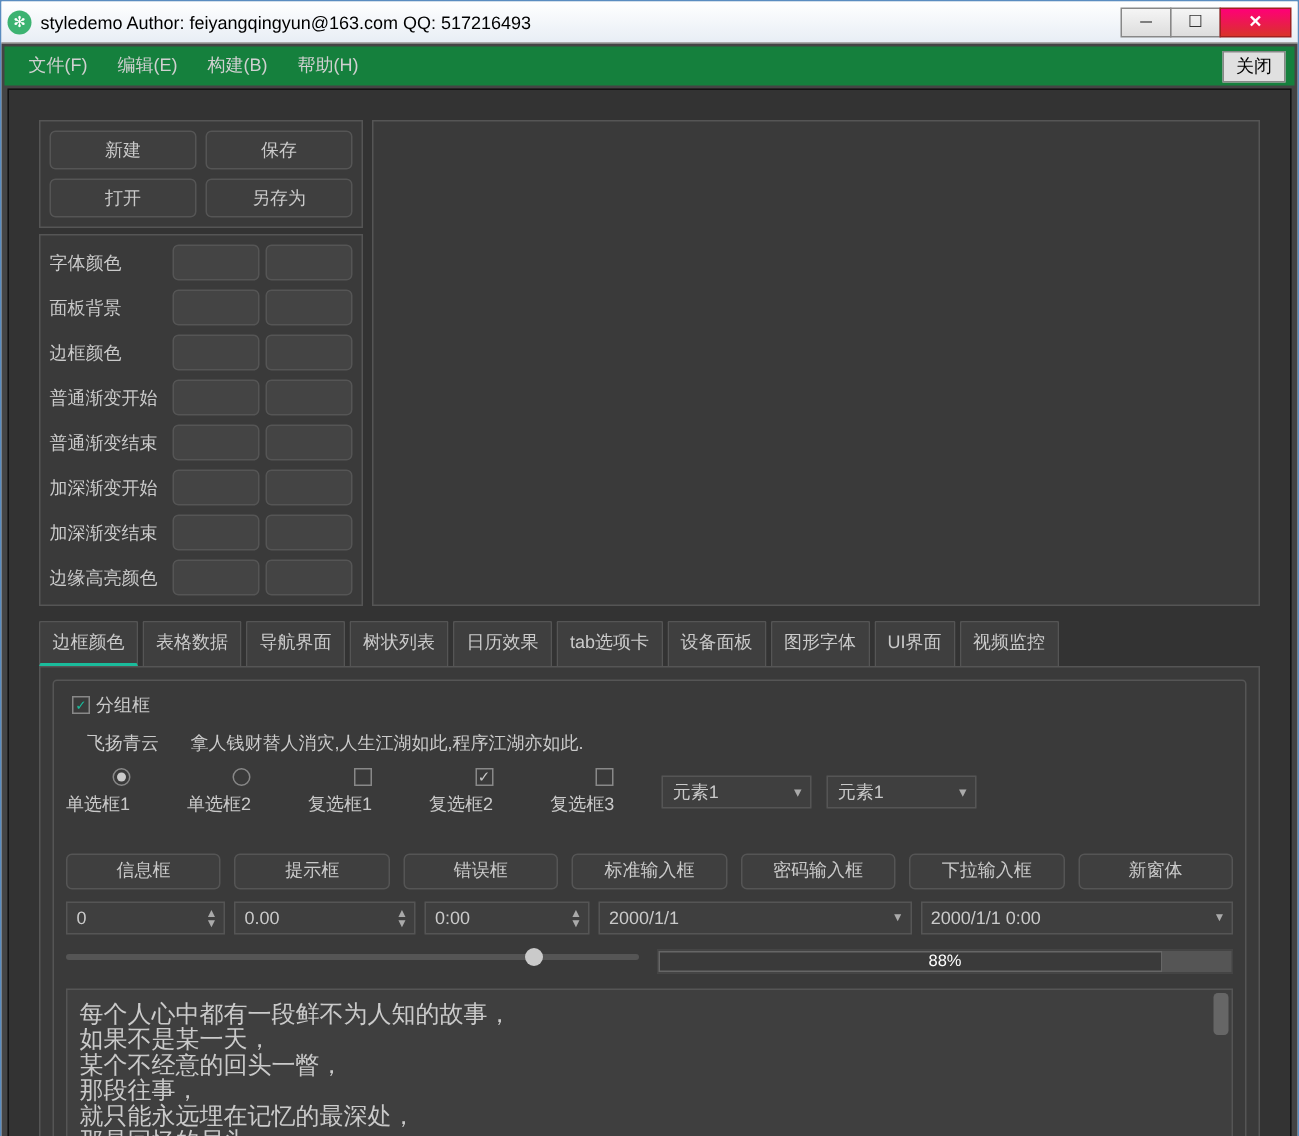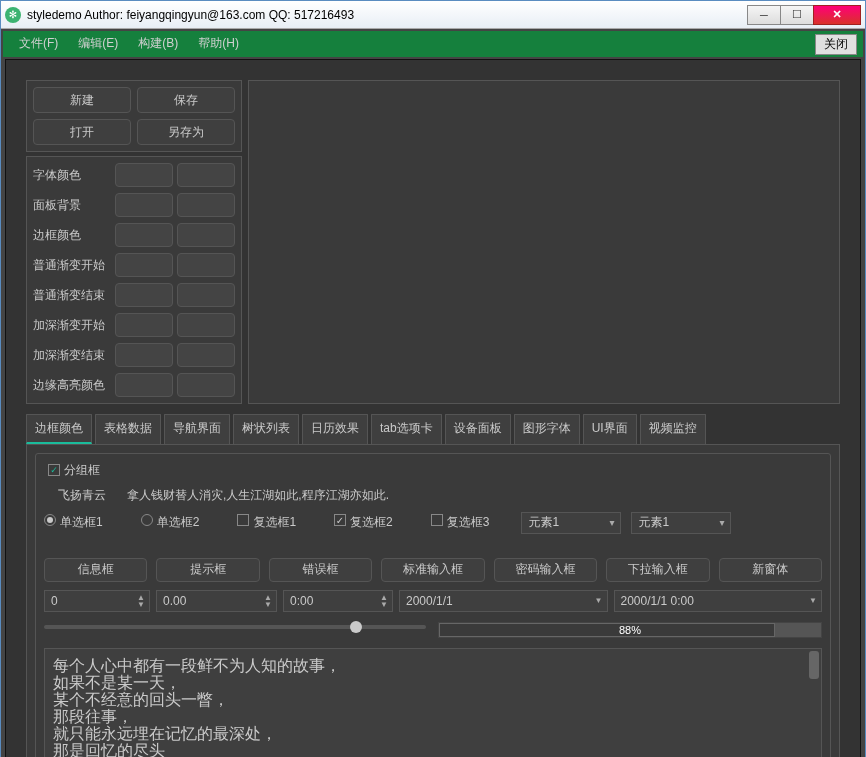--- a/index.html
+++ b/index.html
@@ -38,21 +38,21 @@
 .tabbody { border:1px solid #555; background:#3a3a3a; padding:8px;}
 .groupbox { border:1px solid #555; border-radius:3px; padding:8px;}
 .groupbox .gtitle { margin-top:-16px; background:#3a3a3a; display:inline-flex; align-items:center; gap:4px; padding:0 4px; font-size:12px; color:#cacaca;}
 .gtitle .chk { width:12px;height:12px;border:1px solid #888;display:inline-flex;align-items:center;justify-content:center;font-size:9px;color:#1abc9c;}
 
 .line { display:flex; align-items:center; gap:9px; margin-top:8px;}
 .linelabel { width:74px; font-size:12px; color:#cacaca; text-align:left; padding-left:14px;}
 .quote { font-size:12px; color:#cacaca;}
 
 .ctrlrow { display:flex; align-items:center; gap:10px; margin-top:8px;}
-.radio,.check { display:flex; align-items:flex-start; gap:4px; font-size:12px; color:#cacaca;}
+.radio,.check { display:flex; align-items:flex-end; gap:4px; font-size:12px; color:#cacaca;flex-direction:column;}
 .rmark { width:12px;height:12px;border:1px solid #888;border-radius:50%;display:flex;align-items:center;justify-content:center;}
 .rmark.on::after{content:"";width:6px;height:6px;background:#cacaca;border-radius:50%;}
 .cmark { width:12px;height:12px;border:1px solid #888;display:flex;align-items:center;justify-content:center;font-size:10px;}
 .cmark.on::after{content:"✓";color:#cacaca;}
 .combo { background:#3f3f3f; border:1px solid #555; height:22px; display:flex; align-items:center; padding:0 6px; font-size:12px; color:#cacaca; min-width:100px; position:relative;}
 .combo::after { content:"▾"; position:absolute; right:6px; font-size:10px; color:#aaa;}
 
 .btnrow { display:flex; gap:9px; margin-top:24px;justify-content:center;}
 .btnrow .btn { flex:1; height:24px;}
 

